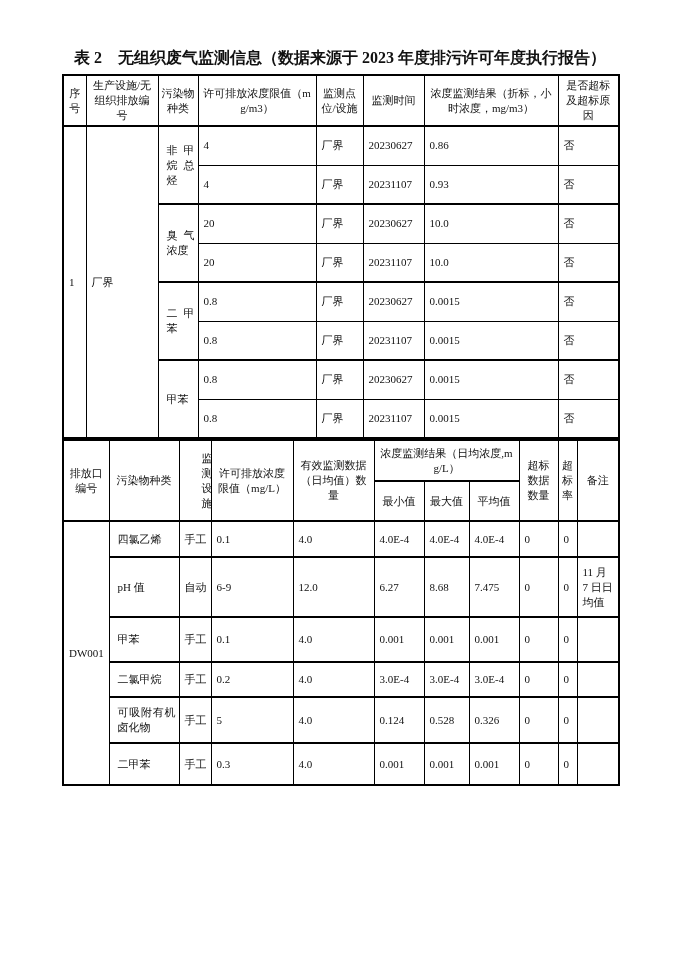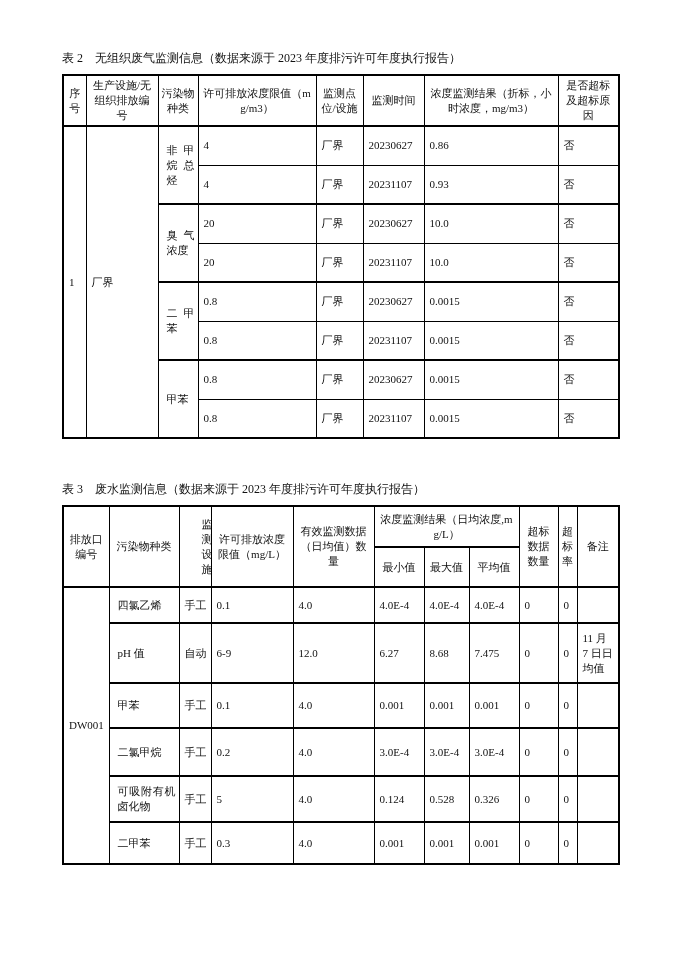--- a/index.html
+++ b/index.html
@@ -3,22 +3,22 @@
 <meta charset="utf-8">
 <style>
   * { box-sizing: border-box; }
   html, body { margin: 0; padding: 0; }
   body {
     width: 680px; height: 962px; background: #ffffff; color: #111;
     font-family: "Liberation Serif", "DejaVu Serif", serif;
   }
   .sheet { padding: 50px 0 0 62px; }
   .tbl-title {
-    width: 556px; text-align: left; font-weight: normal;
-    font-size: 12px; line-height: 16px; margin: 0 0 8px 0;
+    width: 556px; text-align: center; font-weight: bold;
+    font-size: 16px; line-height: 16px; margin: 0 0 8px 0;
     white-space: pre-wrap;
   }
   .title-gap { margin-top: 42px; }
   table {
     border-collapse: collapse; table-layout: fixed; width: 556px;
     border: 2px solid #000;
   }
   th, td {
     border: 1px solid #000; font-size: 11px; font-weight: normal;
     line-height: 15px; vertical-align: middle; overflow: hidden;
@@ -126,21 +126,20 @@
       <tr class="bd">
         <td>0.8</td>
         <td>厂界</td>
         <td>20231107</td>
         <td>0.0015</td>
         <td>否</td>
       </tr>
     </tbody>
   </table>
 
-  <div class="tbl-title title-gap">表 3　废水监测信息（数据来源于 2023 年度排污许可年度执行报告）</div>
 
   <table class="t3">
     <colgroup>
       <col style="width:46px">
         <col style="width:70px">
         <col style="width:32px">
         <col style="width:82px">
       <col style="width:81px">
         <col style="width:50px">
         <col style="width:45px">
@@ -198,21 +197,21 @@
         <td>手工</td>
         <td>0.1</td>
         <td>4.0</td>
         <td>0.001</td>
         <td>0.001</td>
         <td>0.001</td>
         <td>0</td>
         <td>0</td>
         <td></td>
       </tr>
-      <tr style="height:48px">
+      <tr style="height:35px">
         <td class="just">二氯甲烷</td>
         <td>手工</td>
         <td>0.2</td>
         <td>4.0</td>
         <td>3.0E-4</td>
         <td>3.0E-4</td>
         <td>3.0E-4</td>
         <td>0</td>
         <td>0</td>
         <td></td>

